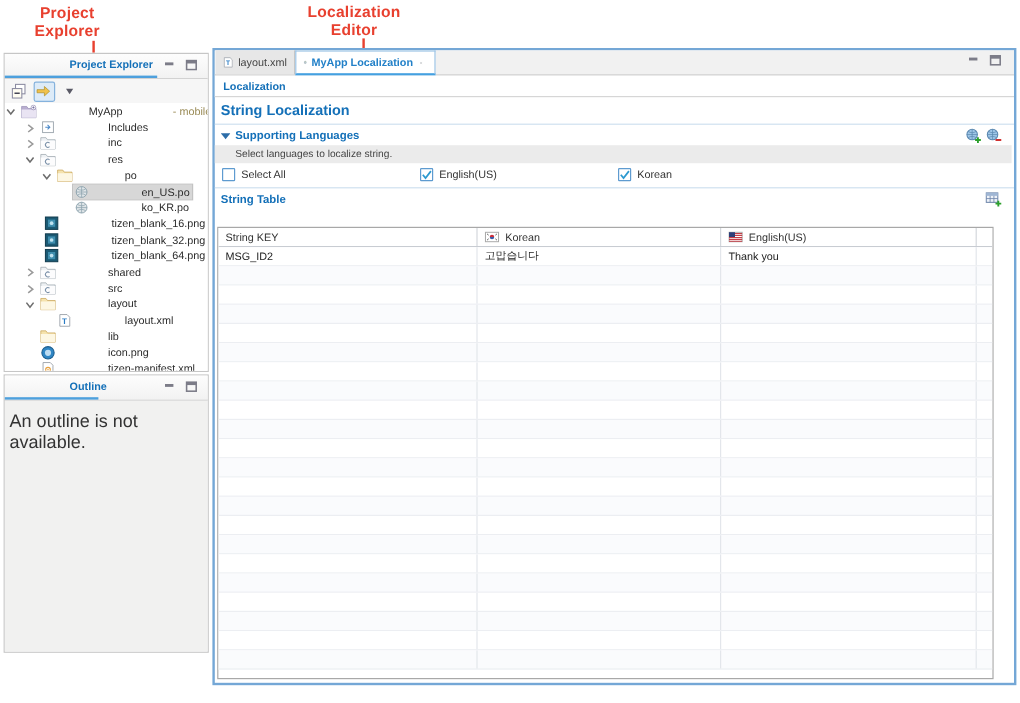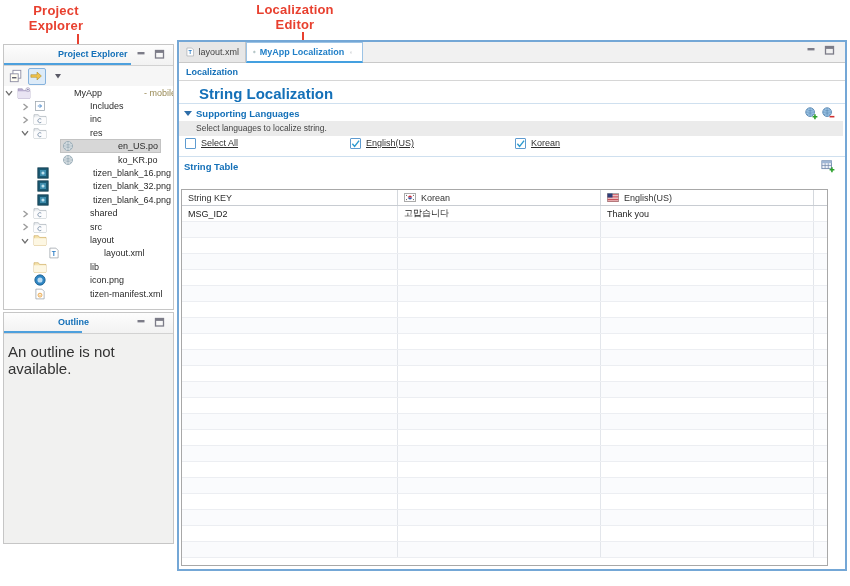--- a/index.html
+++ b/index.html
@@ -60,31 +60,31 @@
         box-sizing:border-box;padding:0 6px;font-size:9px;color:#444;white-space:nowrap;}
   .etab .ic{width:13px;height:14px;margin-right:4px;}
   .etab.inactive{left:1px;width:66px;background:#e7e7e7;border-right:1px solid #c6c6c6;}
   .etab.active{left:67px;width:117px;background:#fff;height:21px;
                border:1px solid #9cc3e5;border-bottom:2px solid #44a0e0;
                font-weight:bold;color:#2280c8;}
   .etab .x{width:9px;height:9px;margin-left:6px;}
   .crumbbar{position:absolute;left:0;top:21px;right:0;height:18px;border-bottom:1px solid #d6d6d6;
             box-sizing:border-box;background:#fff;display:flex;align-items:center;}
   .crumbbar span{font-size:9px;font-weight:bold;color:#1470b8;padding-left:7px;}
-  .etitle{position:absolute;left:20px;top:43px;font-size:15px;font-weight:bold;color:#1470b8;}
+  .etitle{position:absolute;left:5px;top:43px;font-size:12px;font-weight:bold;color:#1470b8;}
   .sep{position:absolute;left:0;right:0;height:1px;background:#cfe0ef;}
   .secth{position:absolute;left:0;right:0;height:14px;display:flex;align-items:center;}
   .secth .arr{width:8px;height:8px;margin:0 4px 0 5px;}
   .secth .lbl{font-size:9.5px;font-weight:bold;color:#1470b8;}
   .secth .actions{position:absolute;right:10px;top:0;display:flex;gap:3px;}
   .secth .actions .ic{width:14px;height:14px;}
   .descstrip{position:absolute;left:0;right:2px;height:15px;background:#ebebeb;
              font-size:8.5px;color:#444;line-height:15px;padding-left:17px;box-sizing:border-box;}
   .cbrow{position:absolute;left:0;right:0;height:16px;}
-  .cbitem{position:absolute;top:0;height:14px;display:flex;text-decoration:underline;}
+  .cbitem{position:absolute;top:0;height:14px;display:flex;align-items:center;}
   .cbbox{width:11px;height:11px;background:#fff;border:1px solid #5e9bd0;border-radius:1px;
          box-sizing:border-box;display:flex;align-items:center;justify-content:center;}
   .cbbox .ic{width:9px;height:9px;}
   .cbitem .lbl{font-size:9px;color:#333;margin-left:5px;}
 
   
   .stable{position:absolute;left:2px;top:147px;width:647px;height:377px;
           border:1px solid #a8a8a8;box-sizing:border-box;background:#fff;overflow:hidden;}
   .throw{display:flex;height:15px;border-bottom:1px solid #c8ccd2;background:#fff;}
   .thc{box-sizing:border-box;border-right:1px solid #d4d8dd;font-size:9px;color:#333;
@@ -220,20 +220,33 @@
             </svg></span></span>
         <span class="sel">
           <span class="fic"><span class="ic" style="width: 14px; height: 12px;"><svg viewBox="0 0 16 14">
                 <path d="M1 2h5l1.5 2H15v9H1z" fill="#eef1f4" stroke="#9aa4ac" stroke-width="0.7"></path>
                 <path d="M1 5h14v8H1z" fill="#fcfcfd"></path>
                 <path d="M9.5 7.2a2.4 2.4 0 1 0 0 3.6" stroke="#7a90a8" stroke-width="1" fill="none"></path>
               </svg></span></span>
           <span class="lbl">res</span>
         </span>
       </div>
+      <div class="trow">
+        <span class="sp" style="width: 30px;"></span>
+        <span class="tw"><span class="ic" style="width: 10px; height: 10px;"><svg viewBox="0 0 10 10">
+              <path d="M2 3.2l3 3.8 3-3.8" fill="none" stroke="#6e6e6e" stroke-width="1.3"></path>
+            </svg></span></span>
+        <span class="sel">
+          <span class="fic"><span class="ic" style="width: 14px; height: 12px;"><svg viewBox="0 0 16 14">
+                <path d="M1 2h5l1.5 2H15v9H1z" fill="#f5e3ae" stroke="#c7a253" stroke-width="0.7"></path>
+                <path d="M1 5h14v8H1z" fill="#fdf7e3"></path>
+              </svg></span></span>
+          <span class="lbl">po</span>
+        </span>
+      </div>
       <div class="trow selected">
         <span class="sp" style="width: 44px;"></span>
         <span class="tw"></span>
         <span class="sel">
           <span class="fic"><span class="ic" style="width: 14px; height: 12px;"><svg viewBox="0 0 16 16">
                 <circle cx="8" cy="8" r="6" fill="#dfe5e8" stroke="#8aa0ac"></circle>
                 <path d="M8 2v12M2 8h12M3.5 4.5c2.5 2 6.5 2 9 0M3.5 11.5c2.5-2 6.5-2 9 0" stroke="#8aa0ac" stroke-width="0.8" fill="none"></path>
               </svg></span></span>
           <span class="lbl">en_US.po</span>
         </span>

